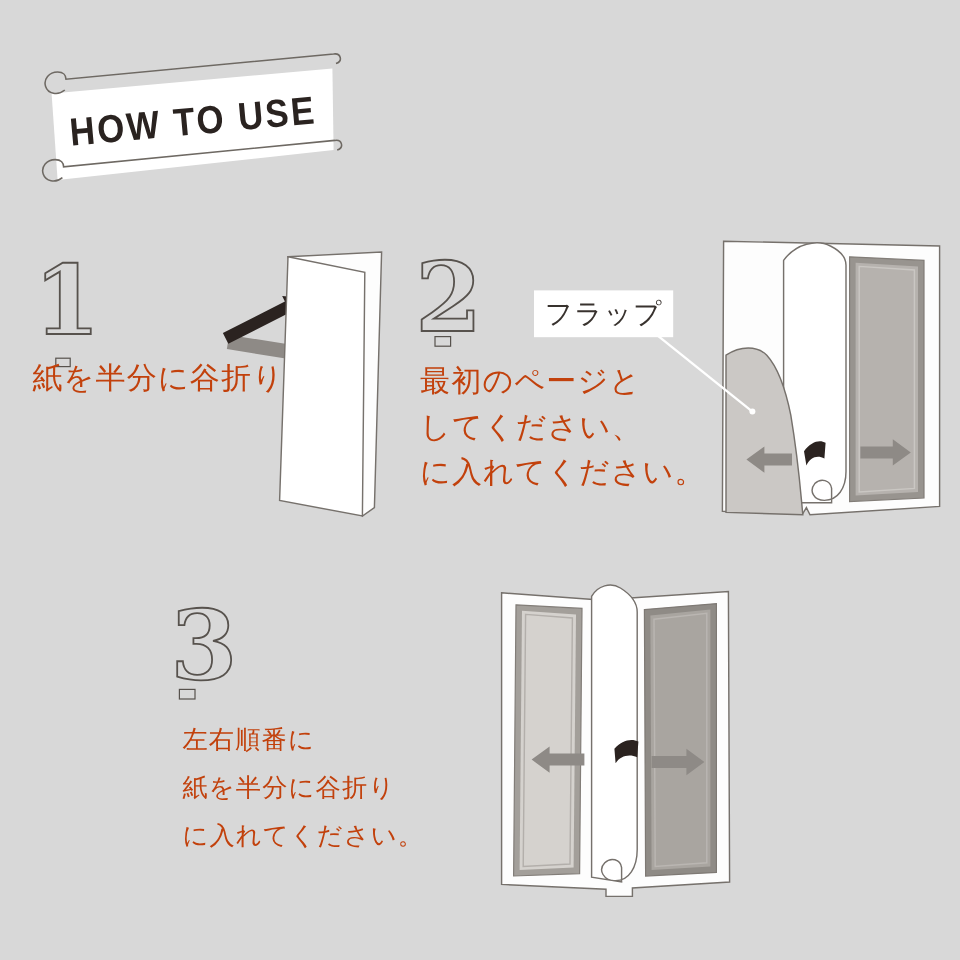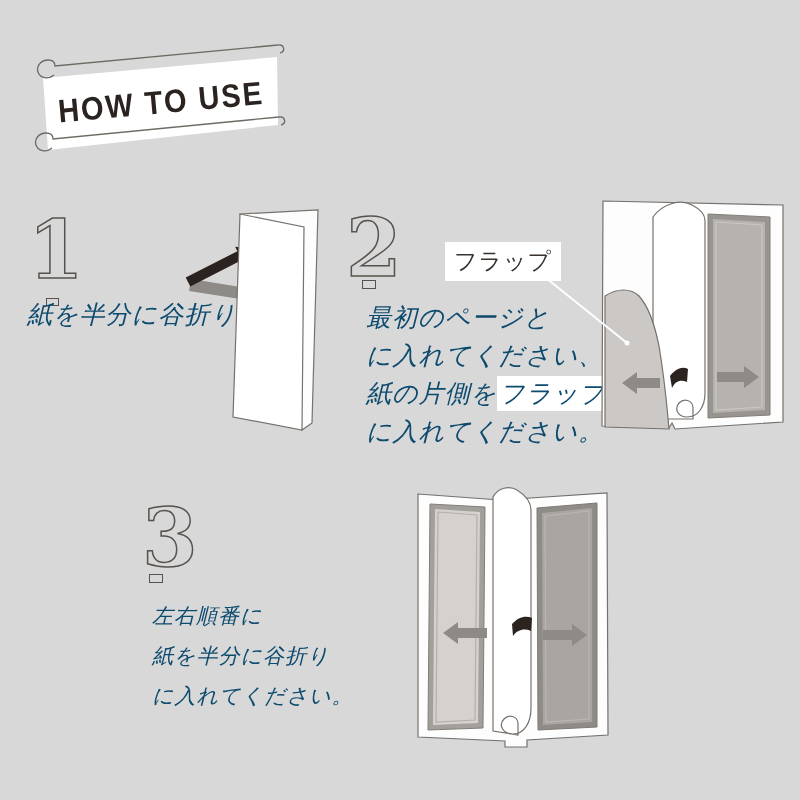--- a/index.html
+++ b/index.html
@@ -1,19 +1,19 @@
 <!DOCTYPE html>
 <html><head>
 <meta charset="utf-8">
 <style>
   html,body{margin:0;padding:0;background:#d8d8d8;}
   #canvas{position:relative;width:800px;height:800px;background:#d8d8d8;overflow:hidden;
           font-family:"DejaVu Serif","Liberation Serif",serif;}
   .abs{position:absolute;}
-  .jtext{color:#0c4a6e;font-size:25px;letter-spacing:1px;line-height:42px;white-space:nowrap;font-style:italic;}
+  .jtext{color:#c2410c;font-size:25px;letter-spacing:1px;line-height:42px;white-space:nowrap;}
   .jtext2{line-height:38px;font-size:25px;}
   .jtext3{line-height:40px;font-size:21px;}
   .num{color:transparent;-webkit-text-stroke:1.5px #57524d;font-weight:bold;font-size:80px;
        line-height:1;font-family:"DejaVu Serif",serif;}
   .numdot{border:1.5px solid #57524d;background:transparent;}
   .callout{background:#ffffff;color:#38322e;font-size:23px;letter-spacing:1px;padding:4px 9px;
            white-space:nowrap;}
   .hl{background:#ffffff;padding:3px 2px;}
   .banner-text{font-family:"Liberation Sans",sans-serif;font-weight:bold;font-size:29px;
                letter-spacing:2px;color:#2a2320;text-align:center;
@@ -53,24 +53,23 @@
   <svg class="abs" style="left:225px;top:205px;" width="100" height="235" viewBox="0 0 100 235">
     <path d="M15,9 L93,5 L87,218 L77,225 Z" fill="#fdfdfd" stroke="#76716c" stroke-width="1.2"></path>
     <path d="M15,9 L79,22 L77,225 L8,212 Z" fill="#ffffff" stroke="#76716c" stroke-width="1.2"></path>
   </svg>
 
   <div class="abs num" style="left:346px;top:208px;">2</div>
   <div class="abs numdot" style="left:362px;top:280px;width:12px;height:7px;"></div>
 
   <div class="abs callout" style="left:445px;top:242px;">フラップ</div>
 
-  <div class="abs jtext jtext2" style="left:350px;top:299px;margin-left:16px;">
+  <div class="abs jtext jtext2" style="left:350px;top:299px;">
     <div>最初のページと</div>
-    <div>に入れてください、</div>
-    <div><span>紙の片側を</span><span class="hl">フラップ</span></div>
+    <div>してください、</div>
     <div>に入れてください。</div>
   </div>
 
   <svg class="abs" style="left:595px;top:188px;" width="200" height="258" viewBox="0 0 200 258">
     <path d="M8,13 L188,17 L188,234 L80,241 L77,235 L74,240 L7,238 Z" fill="#fdfdfd" stroke="#76716c" stroke-width="1.2"></path>
     <polygon points="113,26 175,29 175,227 113,230" fill="#98948f" stroke="#827d78" stroke-width="1"></polygon>
     <polygon points="118,31 170,34 170,222 118,225" fill="#b6b2ae"></polygon>
     <polygon points="121,34 167,37 167,219 121,222" fill="none" stroke="#cac7c3" stroke-width="1.2"></polygon>
     <path d="M58,29 C68,15 86,11 97,17 C105,21 110,26 110,33 L110,205 C110,219 103,229 92,229 C83,229 79,221 84,215 C89,210 97,212 98,219 L98,231 L58,231 Z" fill="#ffffff" stroke="#76716c" stroke-width="1.2"></path>
     <path d="M10,108 C22,100 36,100 44,108 C54,119 60,138 64,158 C68,182 71,208 73,230 L74,241 L10,239 Z" fill="#cbc8c5" stroke="#76716c" stroke-width="1.2"></path>

